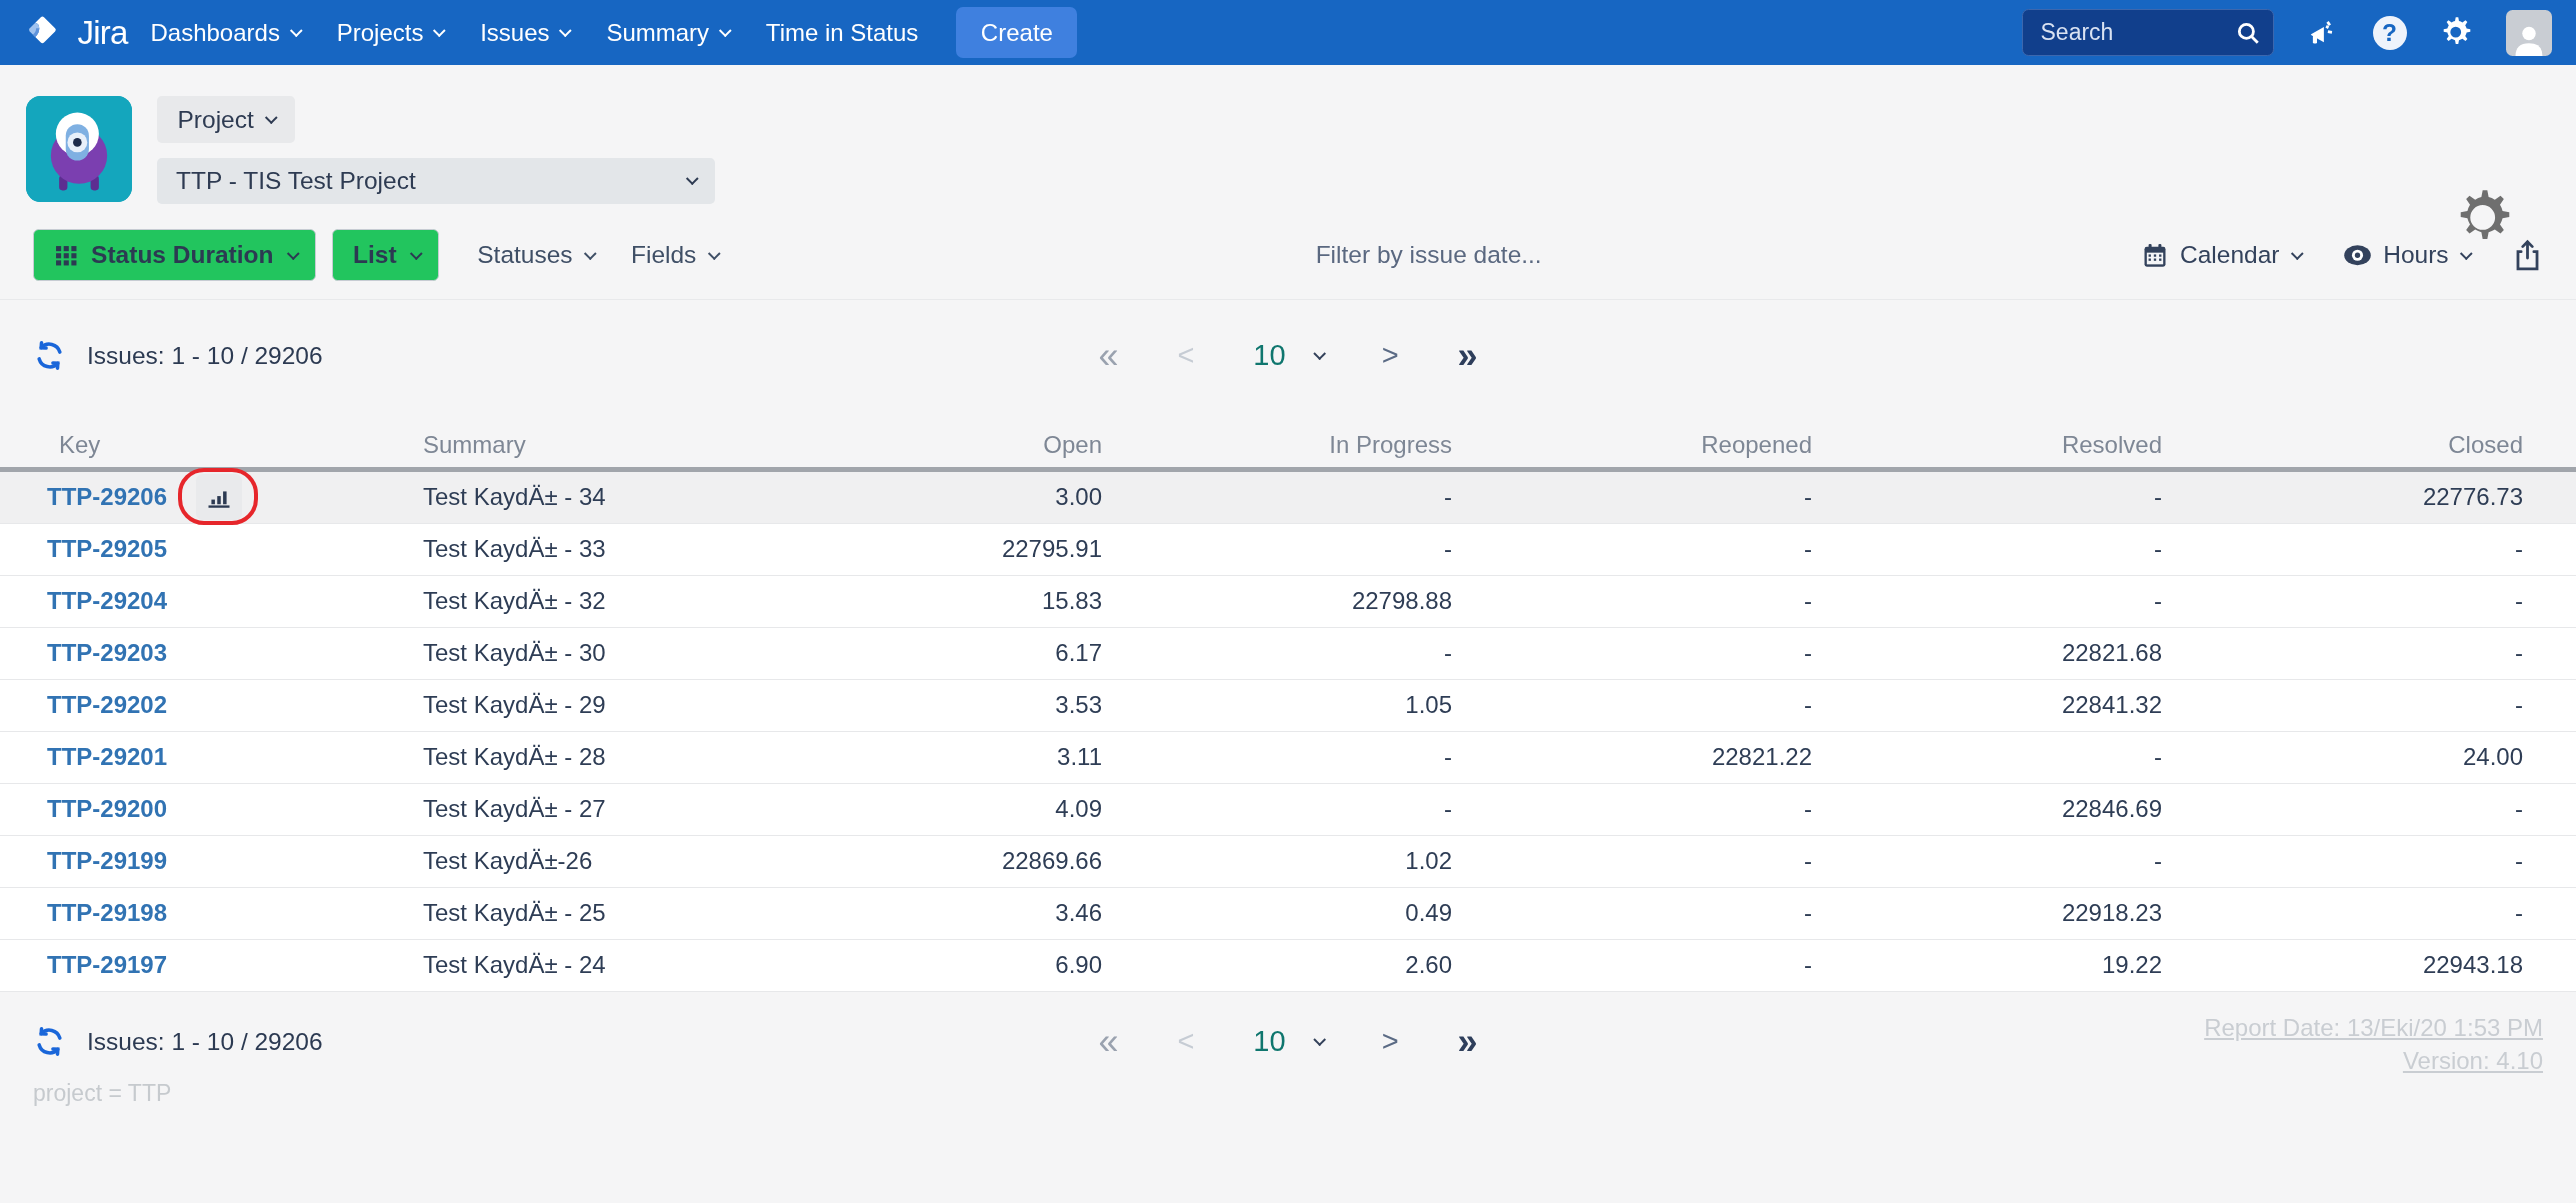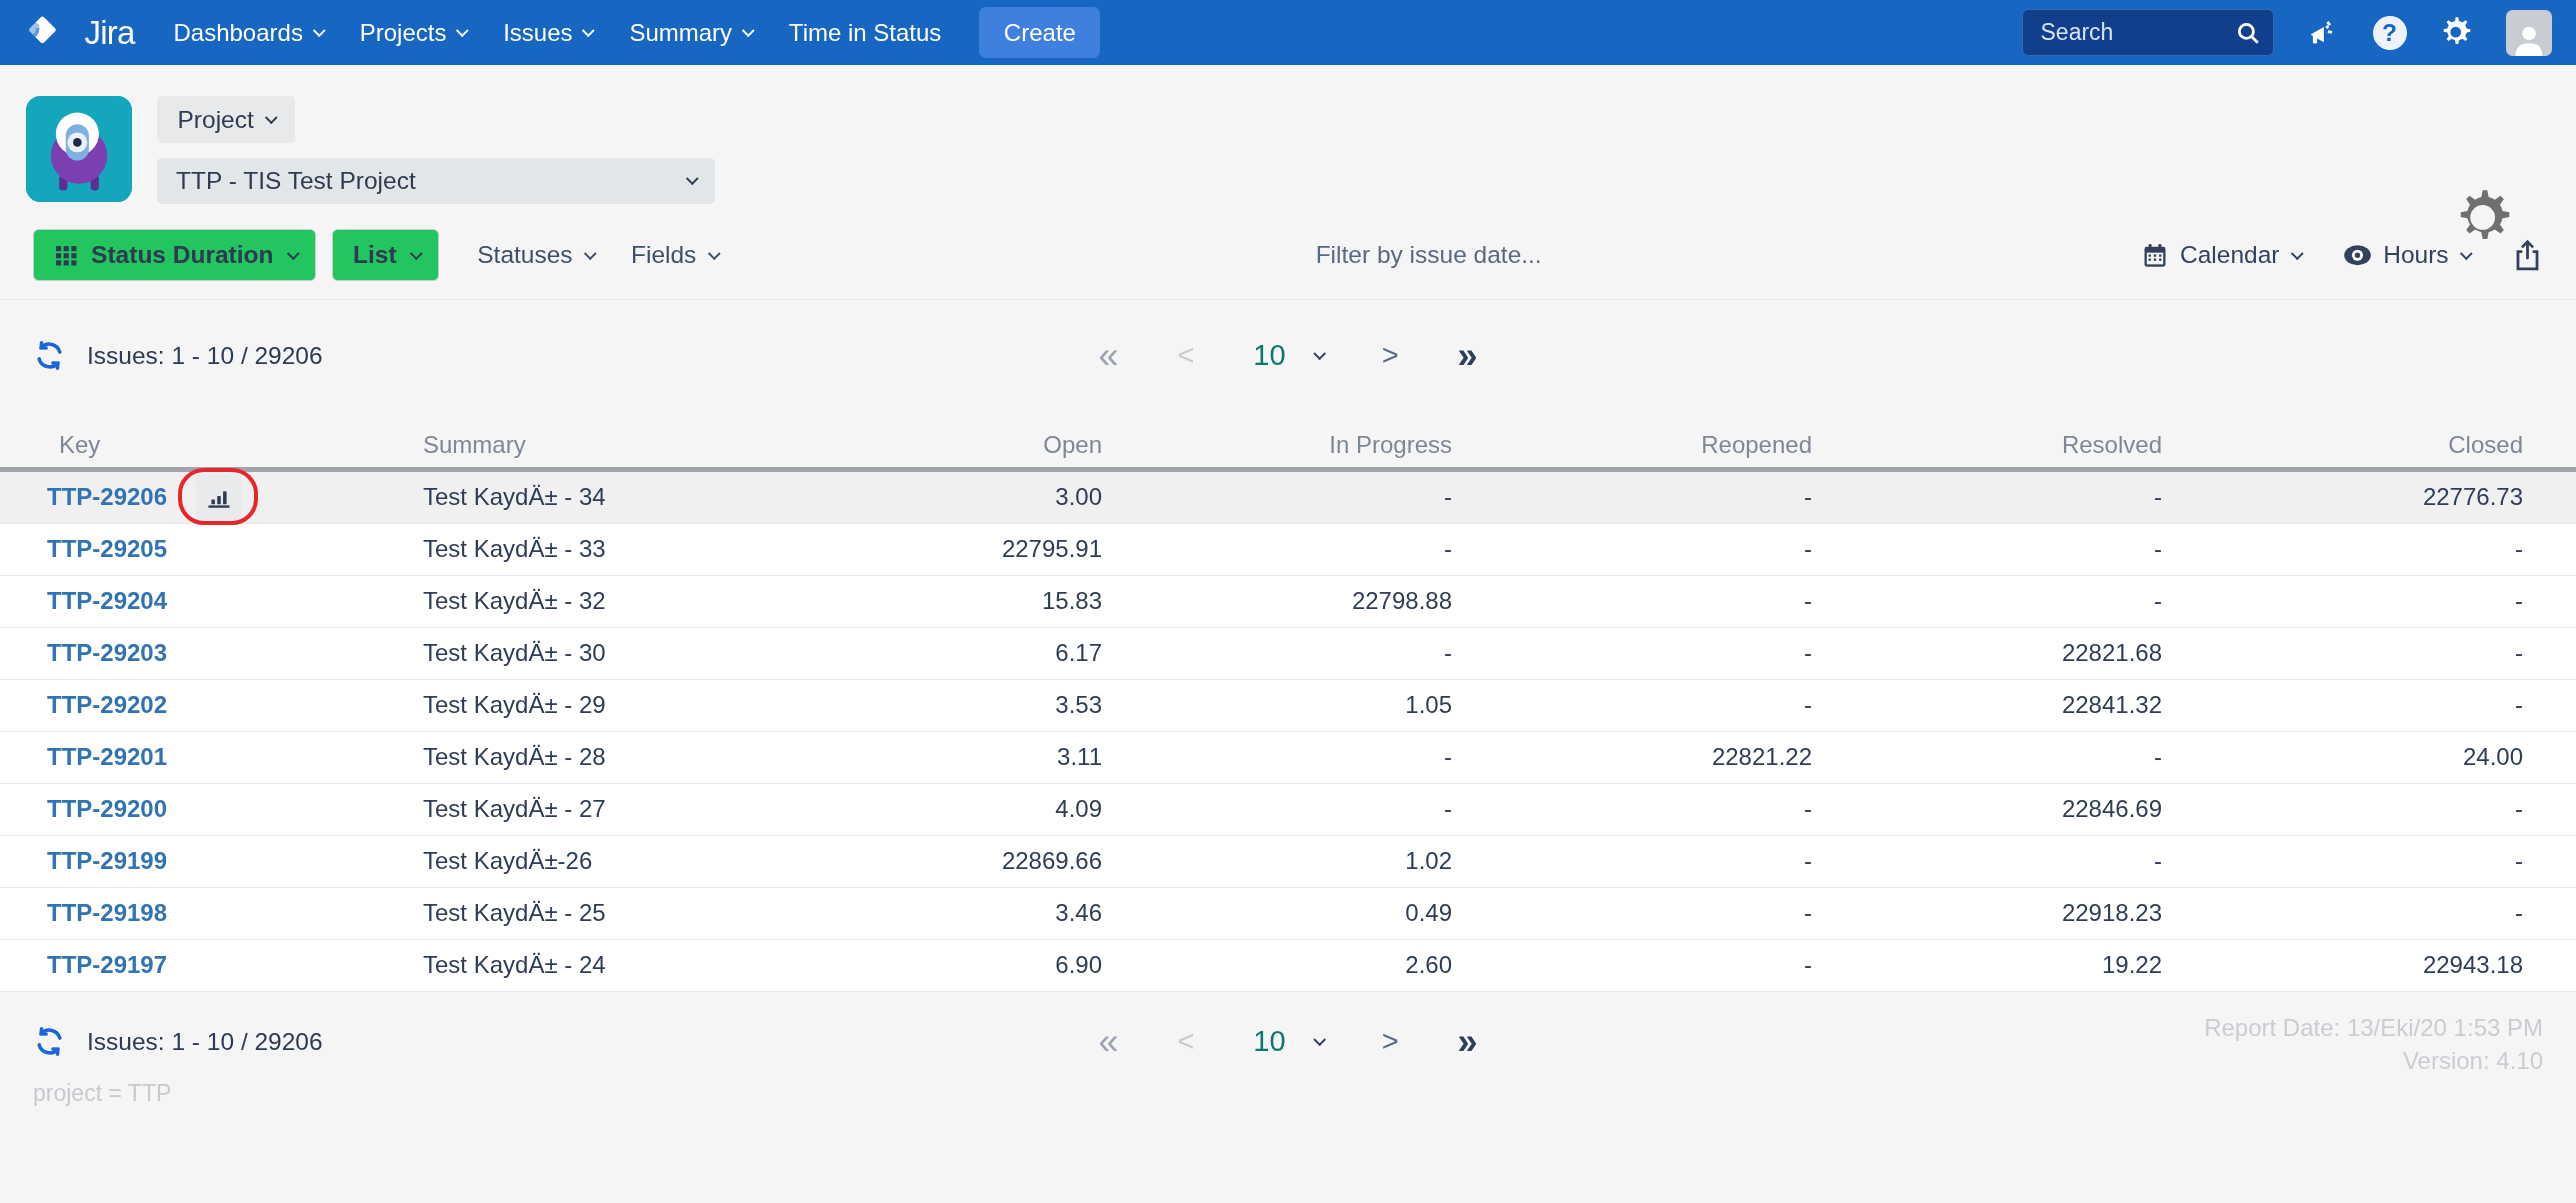--- a/index.html
+++ b/index.html
@@ -1,21 +1,21 @@
 <!DOCTYPE html>
 <html style="font-size:13px"><head>
 <meta charset="utf-8">
 <style>
   * { margin:0; padding:0; box-sizing:border-box; }
   html,body { width:2576px; height:1203px; overflow:hidden; }
   body { font-family:"Liberation Sans", sans-serif; background:#f5f5f6; color:#2e3b52; }
 
   
   .navbar { height:65px; background:#1766c2; display:flex; align-items:center; padding:0 24.5px; }
-  .logo { display:flex; align-items:center; gap:22px; margin-right:39px; cursor:pointer; }
+  .logo { display:flex; align-items:center; gap:15px; margin-right:23px; cursor:pointer; }
   .logo-text { color:#fff; font-size:33px; font-weight:500; letter-spacing:-0.8px; }
   .nav-items { display:flex; align-items:center; gap:38px; }
   .nav-item { color:#fff; font-size:24px; display:flex; align-items:center; gap:9.8px; cursor:pointer; white-space:nowrap; }
   .chev { width:11.4px; height:11.4px; border-right:3.3px solid currentColor; border-bottom:3.3px solid currentColor; transform:rotate(45deg) translateY(-2.5px); display:inline-block; }
   .chev.small { width:9px; height:9px; border-width:2.5px; }
   .create-btn { margin-left:38px; background:#3f80df; color:#fff; border:none; font-size:24px; font-family:inherit; padding:11.4px 24.5px; border-radius:7px; cursor:pointer; }
   .nav-right { margin-left:auto; display:flex; align-items:center; gap:31px; }
   .search-wrap { position:relative; width:252px; }
   .search-input { width:252px; height:47px; background:#113f8c; border:1.6px solid #3c67ae; border-radius:6.5px; color:#fff; font-size:23px; font-family:inherit; padding:0 49px 0 18px; outline:none; }
   .search-input::placeholder { color:#d9e2f2; }
@@ -69,21 +69,21 @@
   .trow.hl { background:#f0f0f1; }
   .cell-key { padding-left:47px; display:flex; align-items:center; position:relative; }
   .key-link { color:#3173b3; font-weight:bold; text-decoration:none; cursor:pointer; }
   .cell-summary { padding-left:47px; }
   .chart-btn-wrap { position:relative; margin-left:29px; width:46px; height:46px; }
   .chart-btn { width:46px; height:46px; background:#e9eaec; border:none; border-radius:6.5px; display:flex; align-items:center; justify-content:center; cursor:pointer; }
   .red-annotation { position:absolute; left:-18px; top:-6.5px; width:80px; height:57px; border:4.9px solid #e6262b; border-radius:26px; pointer-events:none; }
 
   
   .footer-row { margin-top:23px; }
-  .report-meta { position:absolute; right:33px; top:-3.3px; text-align:right; color:#c9cdd2; font-size:24px; line-height:33px; }
+  .report-meta { position:absolute; right:33px; top:-3.3px; text-align:right; color:#c9cdd2; font-size:24px; line-height:33px;text-decoration:underline; }
   .jql { padding:0 33px; margin-top:11.4px; color:#c6cace; font-size:23px; }
 
   svg { display:block; }
 </style>
 </head>
 <body>
 
 <div class="navbar">
   <div class="logo">
     <span>

